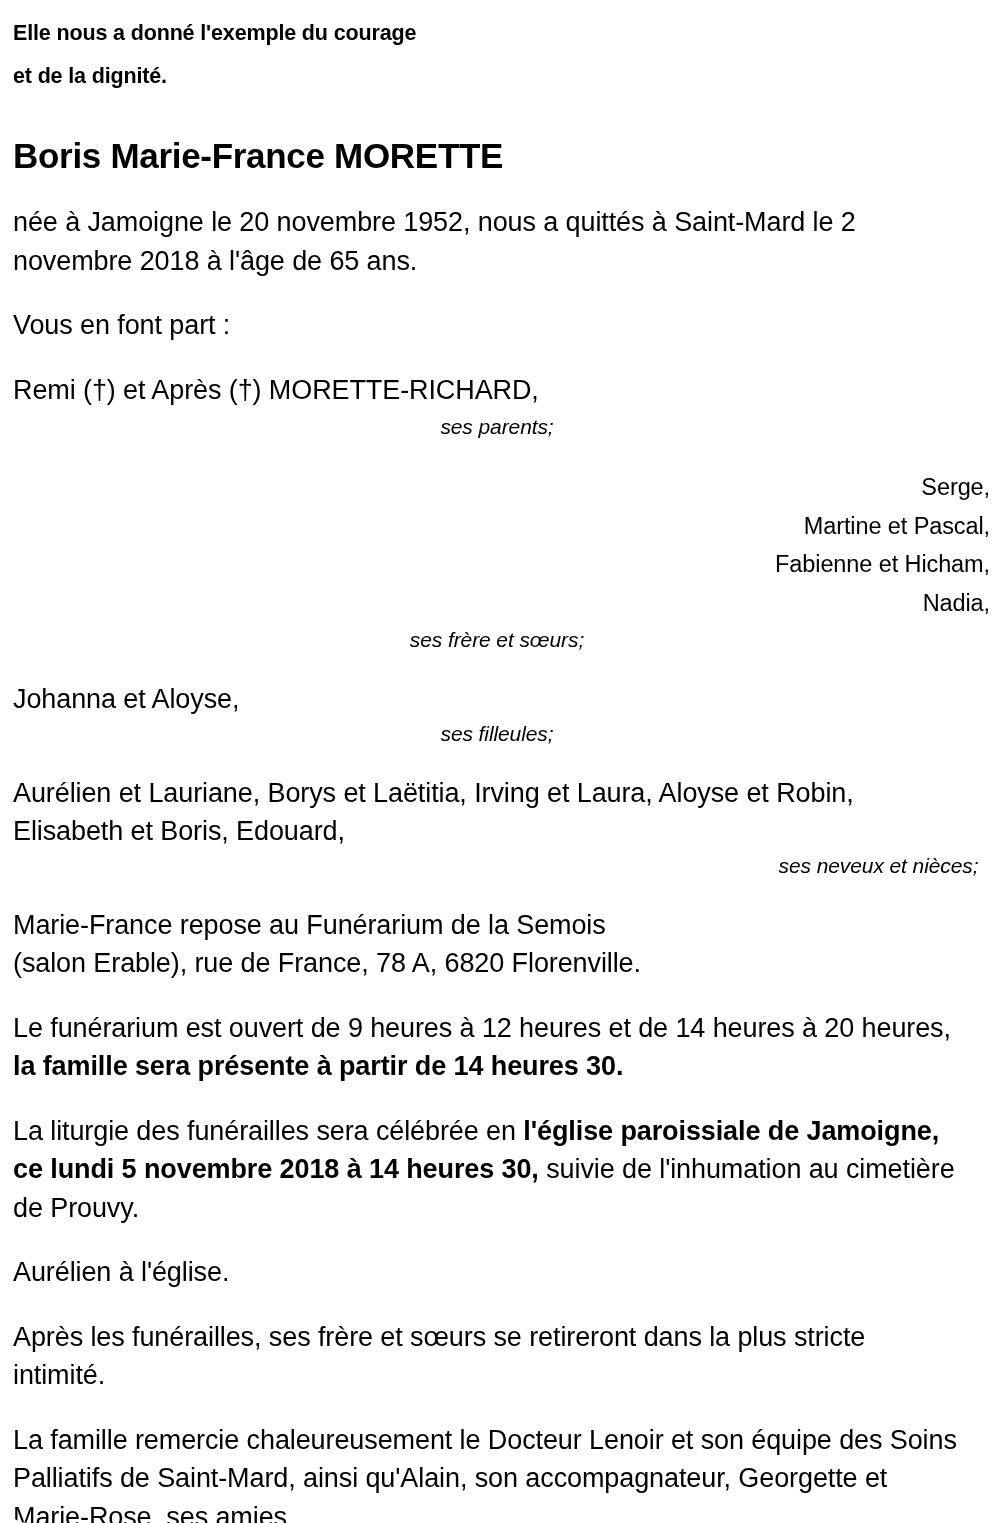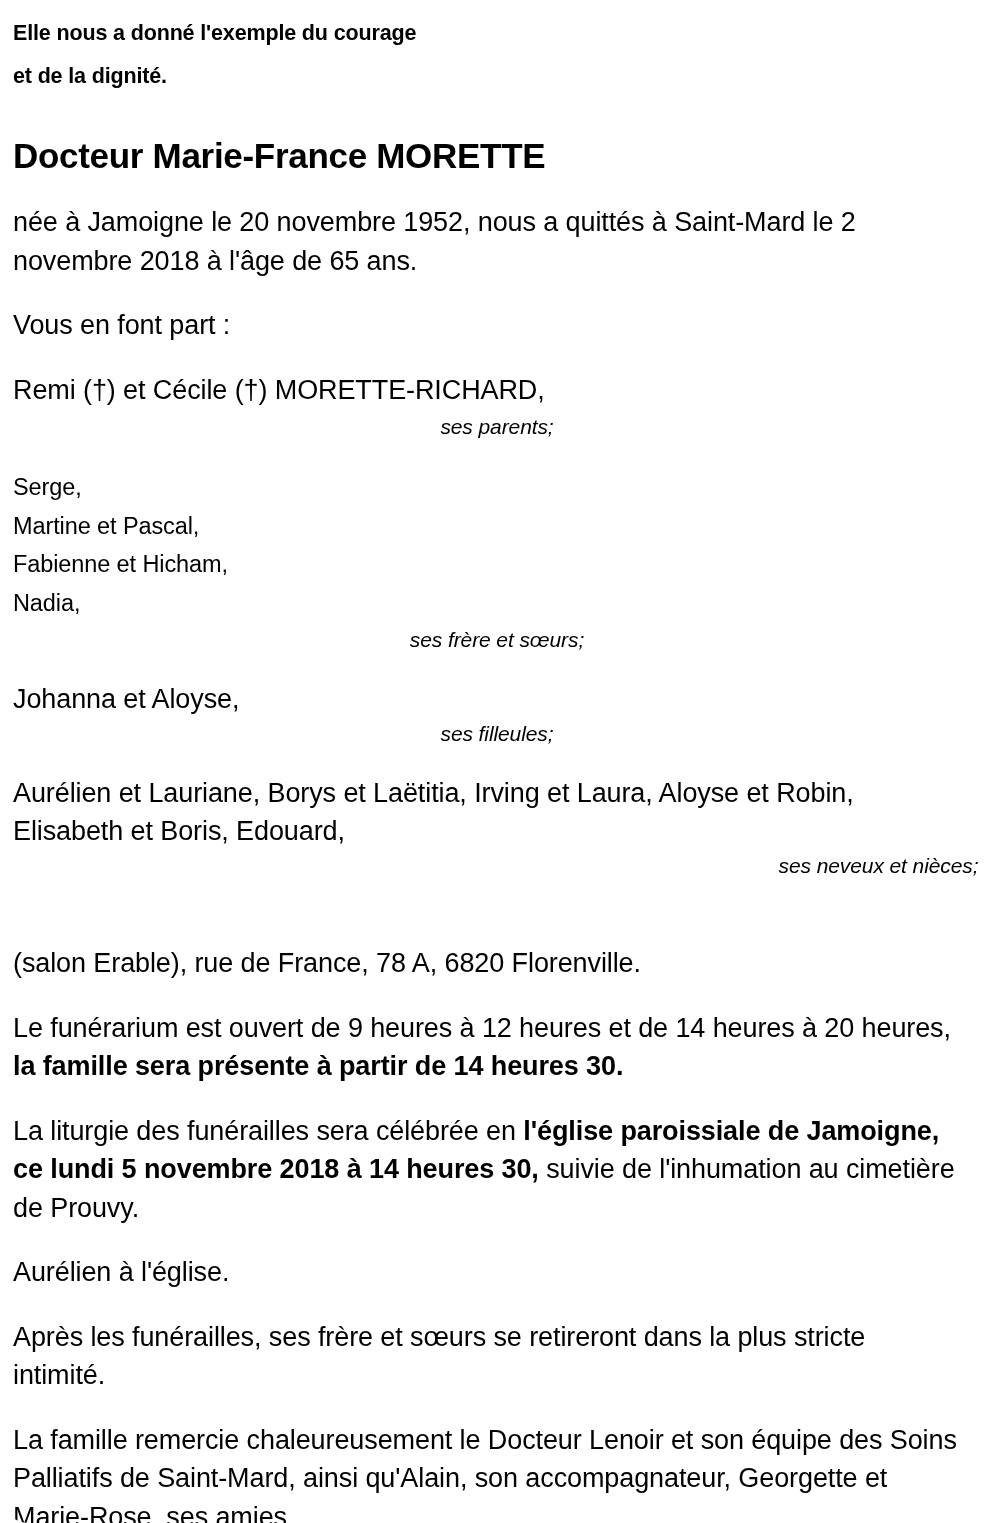--- a/index.html
+++ b/index.html
@@ -62,20 +62,21 @@
   .para b, .para strong {
     font-weight: bold;
   }
 
   
   .name-list {
     font-size: 23.5px;
     line-height: 38.5px;
     letter-spacing: -0.1px;
     margin: 23px 0 0 0;
+    text-align: right;
   }
   .name-list .nm {
     display: block;
   }
 
   
   .relation {
     font-style: italic;
     font-size: 21px;
     line-height: 36px;
@@ -94,45 +95,45 @@
 </style>
 </head>
 <body>
 
 <div class="page">
   <div class="inner">
 
     <p class="epitaph">Elle nous a donné l'exemple du courage</p>
     <p class="epitaph">et de la dignité.</p>
 
-    <h1 class="deceased-name">Docteur Marie-France MORETTE</h1>
+    <h1 class="deceased-name">Boris Marie-France MORETTE</h1>
 
     <p class="para">née à Jamoigne le 20 novembre 1952, nous a quittés à Saint-Mard le 2 novembre 2018 à l'âge de 65 ans.</p>
 
     <p class="para">Vous en font part :</p>
 
-    <p class="para">Remi (†) et Cécile (†) MORETTE-RICHARD,</p>
+    <p class="para">Remi (†) et Après (†) MORETTE-RICHARD,</p>
     <p class="relation">ses parents;</p>
 
     <div class="name-list">
       <span class="nm">Serge,</span>
       <span class="nm">Martine et Pascal,</span>
       <span class="nm">Fabienne et Hicham,</span>
       <span class="nm">Nadia,</span>
     </div>
     <p class="relation">ses frère et sœurs;</p>
 
     <p class="para tight">Johanna et Aloyse,</p>
     <p class="relation pull-up">ses filleules;</p>
 
     <p class="para tight">Aurélien et Lauriane, Borys et Laëtitia, Irving et Laura, Aloyse et Robin, Elisabeth et Boris, Edouard,</p>
     <p class="relation wrap pull-up">ses neveux et nièces;</p>
 
     <p class="para tight">
-      <br>
+      <span>Marie-France repose au Funérarium de la Semois</span><br>
       <span>(salon Erable), rue de France, 78 A, 6820 Florenville.</span>
     </p>
 
     <p class="para">
       <span>Le funérarium est ouvert de 9 heures à 12 heures et de 14 heures à 20 heures,</span>
       <b>la famille sera présente à partir de 14 heures 30.</b>
     </p>
 
     <p class="para">
       <span>La liturgie des funérailles sera célébrée en</span>

